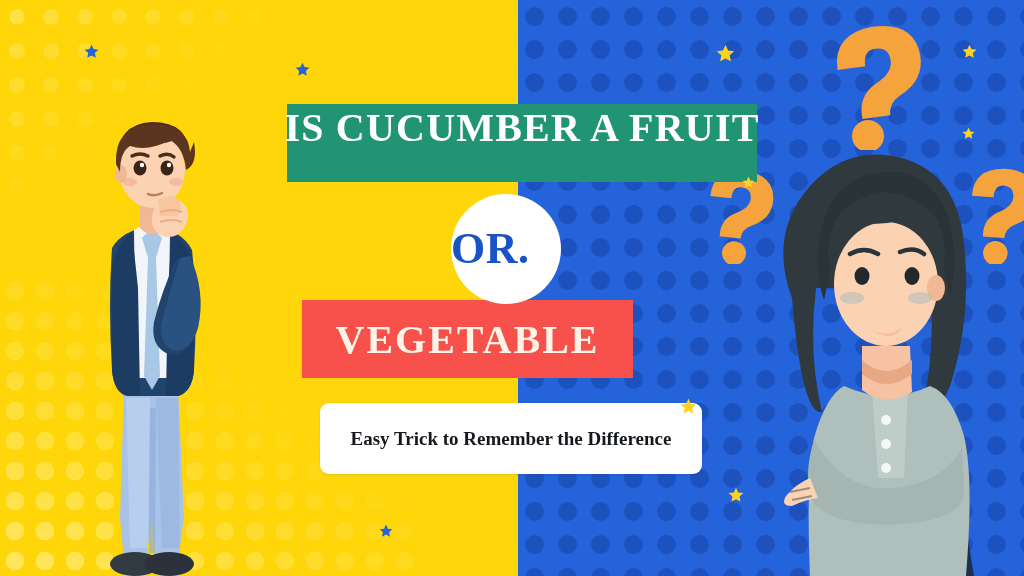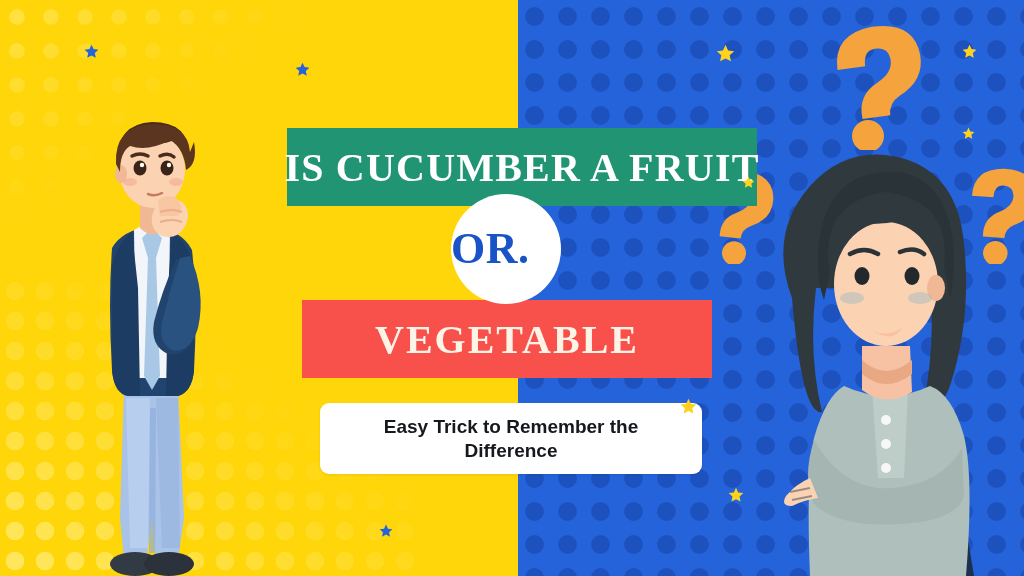--- a/index.html
+++ b/index.html
@@ -34,29 +34,29 @@
   }
   #right-dots{
     position:absolute;left:518px;top:0;right:0;bottom:0;
     background-image:radial-gradient(circle, #1D52BE 38%, rgba(29,82,190,0) 42%);
     background-size:33px 33px;
     pointer-events:none;
   }
 
   
   #green-banner{
-    position:absolute;left:287px;top:128px;width:470px;height:78px;
-    background:#219473;display:flex;align-items:center;justify-content:center;
+    position:absolute;left:287px;top:104px;width:470px;height:78px;
+    background:#219473;display:flex;align-items:flex-start;justify-content:center;
   }
   #green-banner .txt{
     font-family:"Liberation Serif", serif;font-weight:bold;
     font-size:40px;letter-spacing:1.2px;color:#FFFFFF;white-space:nowrap;
   }
   #red-banner{
-    position:absolute;left:302px;top:300px;width:410px;height:78px;
+    position:absolute;left:302px;top:300px;width:331px;height:78px;
     background:#F8504B;display:flex;align-items:center;justify-content:center;
   }
   #red-banner .txt{
     font-family:"Liberation Serif", serif;font-weight:bold;
     font-size:40px;letter-spacing:2px;color:#FDF3E7;white-space:nowrap;
   }
 
   
   #or-circle{
     position:absolute;left:451px;top:194px;width:110px;height:110px;
@@ -71,21 +71,21 @@
   }
 
   
   #subtitle-card{
     position:absolute;left:320px;top:403px;width:382px;height:71px;
     background:#FFFFFF;border-radius:9px;
     display:flex;align-items:center;justify-content:center;
     box-shadow:0 1px 3px rgba(0,0,0,0.08);
   }
   #subtitle-card .txt{
-    font-family:Liberation Sans, sans-serif;font-weight:bold;
+    font-family:Liberation Serif, serif;font-weight:bold;
     font-size:19px;line-height:1.22;color:#15181C;text-align:center;
     padding:0 22px;
   }
 
   
   .star{position:absolute;pointer-events:none;}
 
   
   .char{position:absolute;pointer-events:none;}
   #boy{left:72px;top:108px;width:160px;height:468px;}

